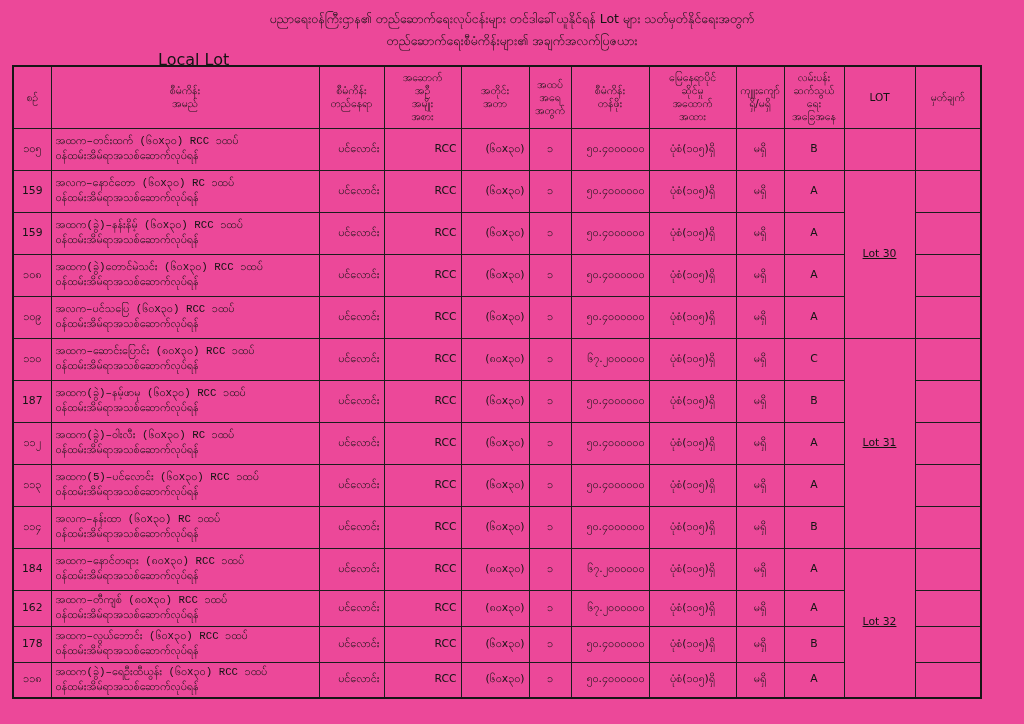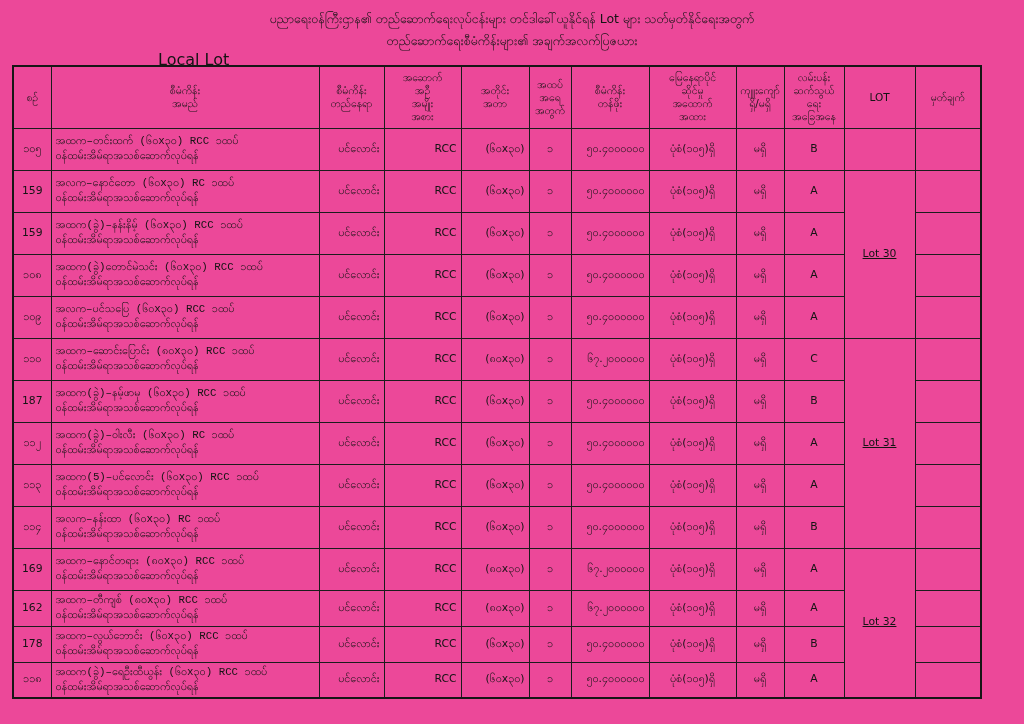--- a/index.html
+++ b/index.html
@@ -246,21 +246,21 @@
     <td class="c-type">RCC</td>
     <td class="c-dim">(၆၀x၃၀)</td>
     <td class="c-flr">၁</td>
     <td class="c-val">၅၀.၄၀၀၀၀၀၀</td>
     <td class="c-land">ပုံစံ(၁၀၅)ရှိ</td>
     <td class="c-enc">မရှိ</td>
     <td class="c-road">B</td>
     <td class="c-rem"></td>
   </tr>
         <tr>
-    <td class="c-no">169</td>
+    <td class="c-no">184</td>
     <td class="c-name">
       <div class="nm">အထက–နောင်တရား (၈၀x၃၀) RCC ၁ထပ်</div>
       <div class="nm">ဝန်ထမ်းအိမ်ရာအသစ်ဆောက်လုပ်ရန်</div>
     </td>
     <td class="c-loc">ပင်လောင်း</td>
     <td class="c-type">RCC</td>
     <td class="c-dim">(၈၀x၃၀)</td>
     <td class="c-flr">၁</td>
     <td class="c-val">၆၇.၂၀၀၀၀၀၀</td>
     <td class="c-land">ပုံစံ(၁၀၅)ရှိ</td>

